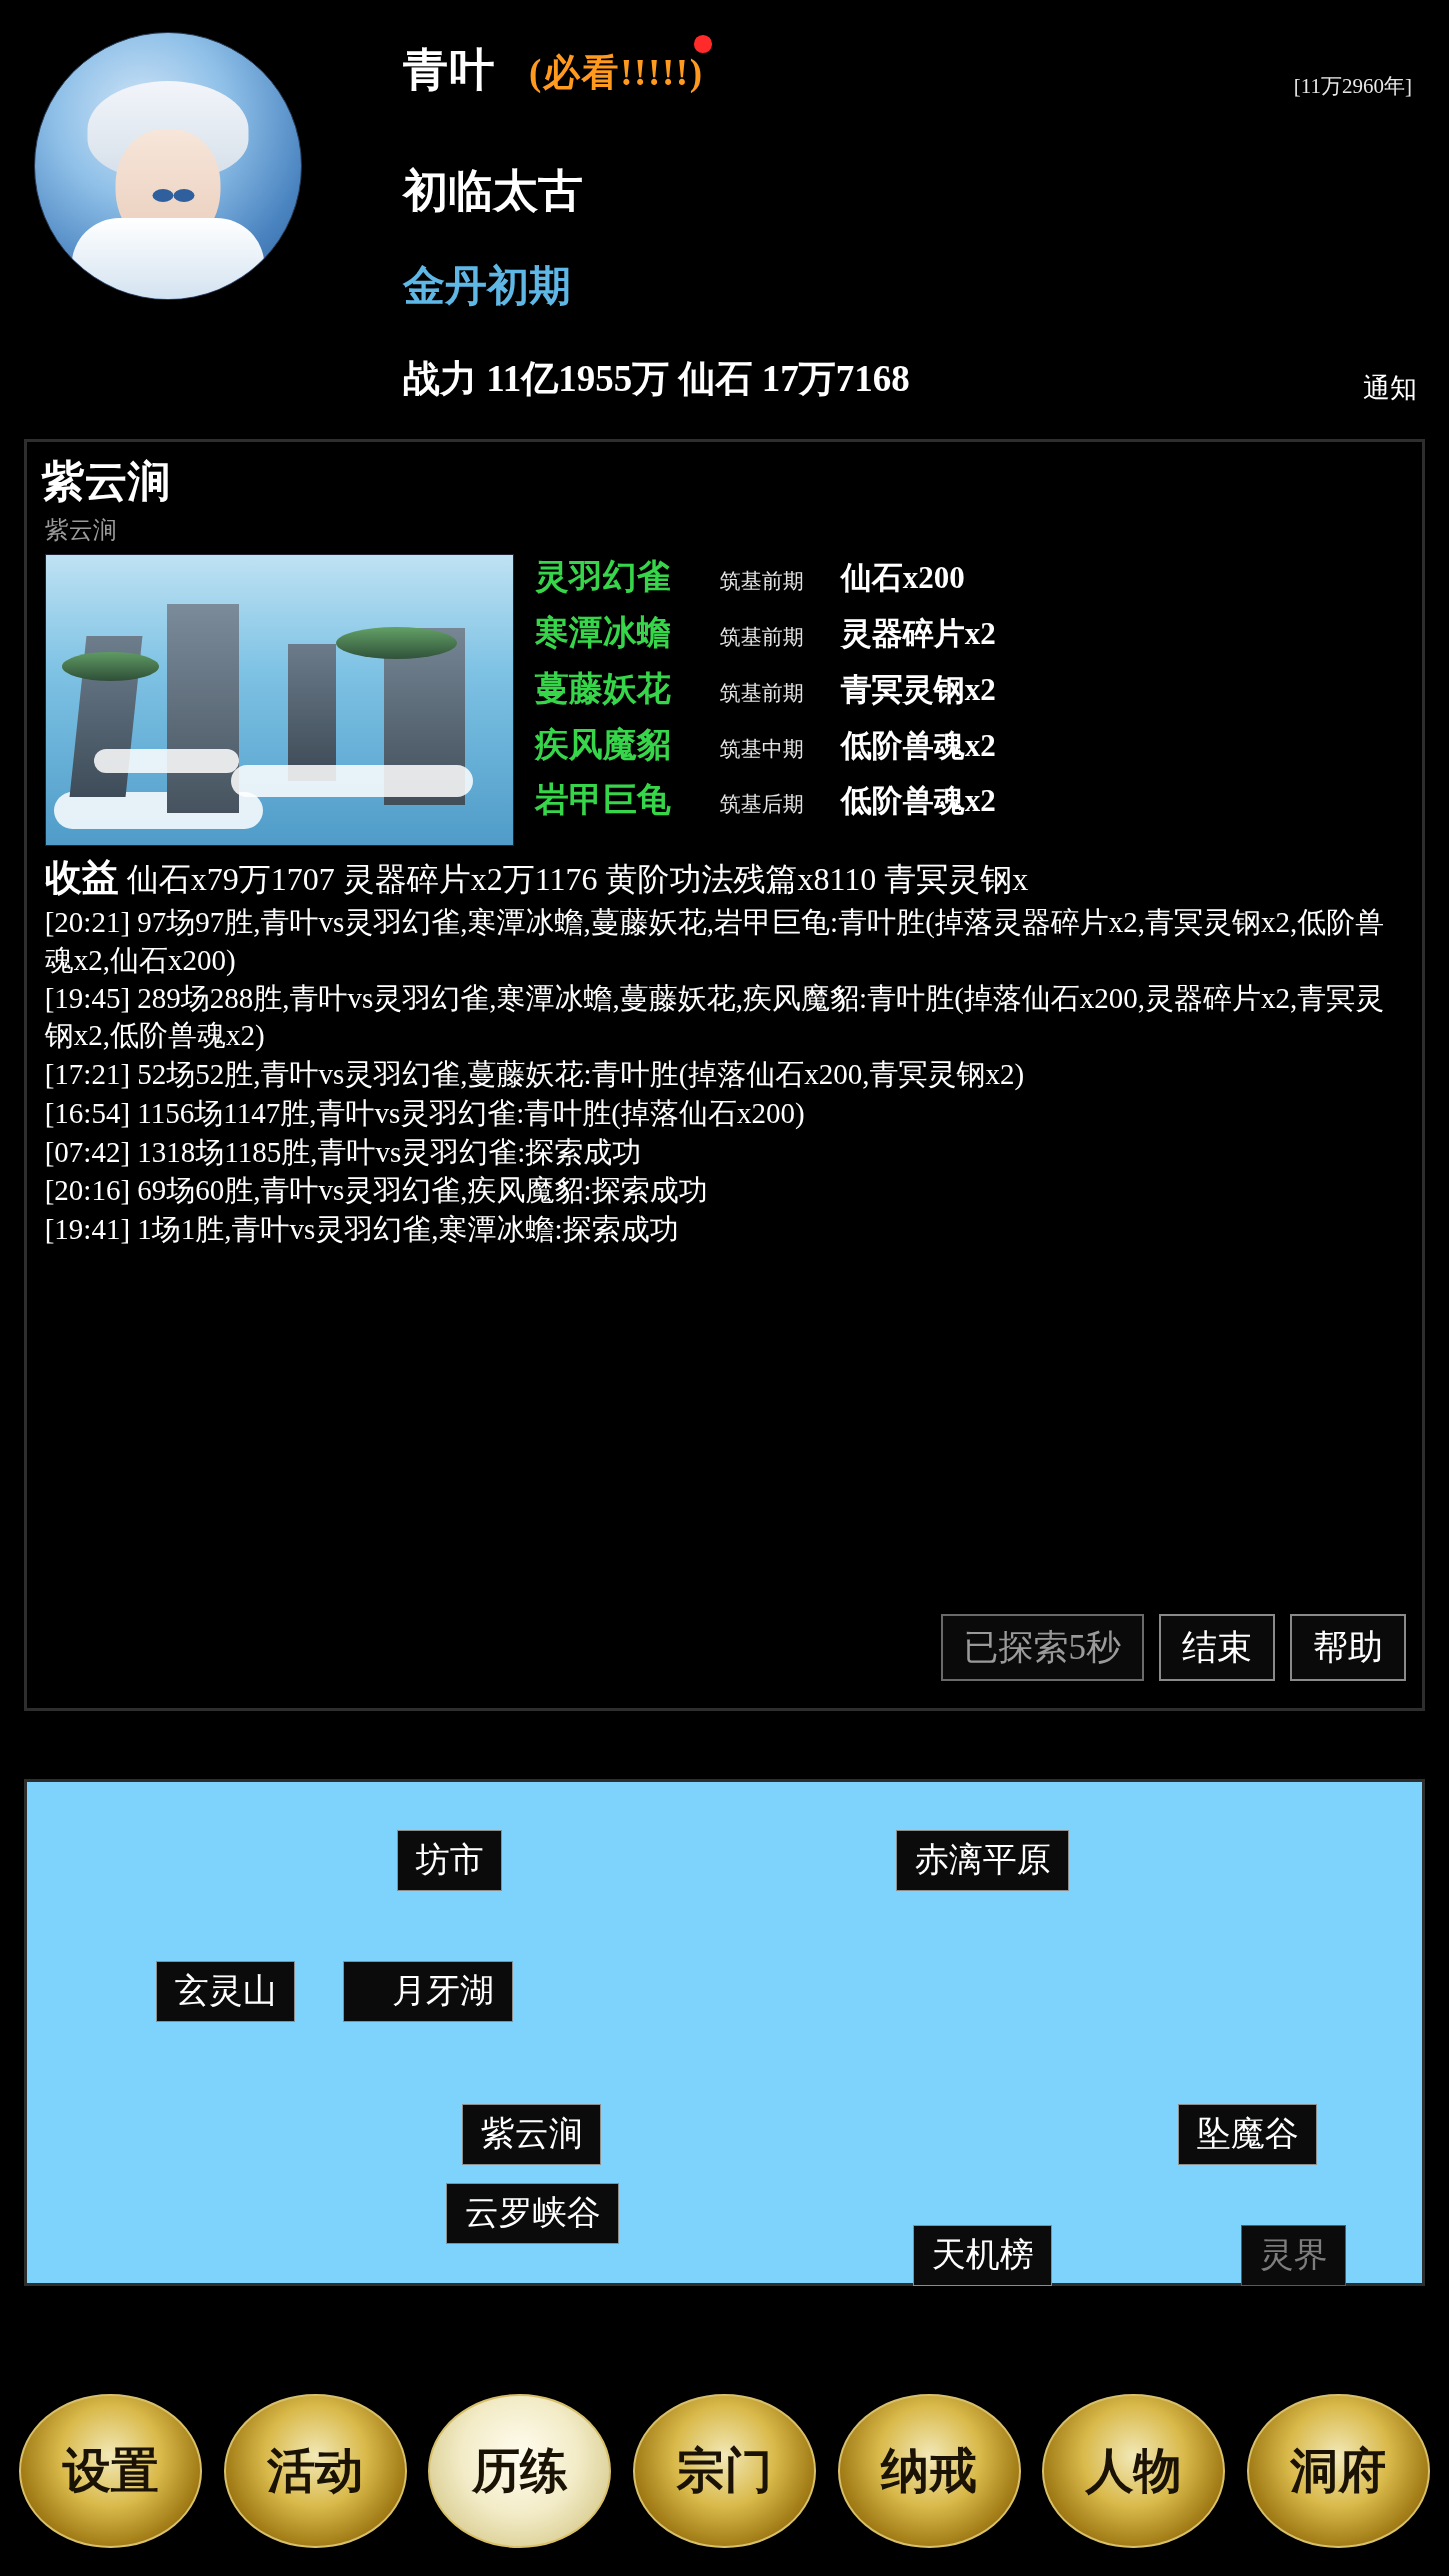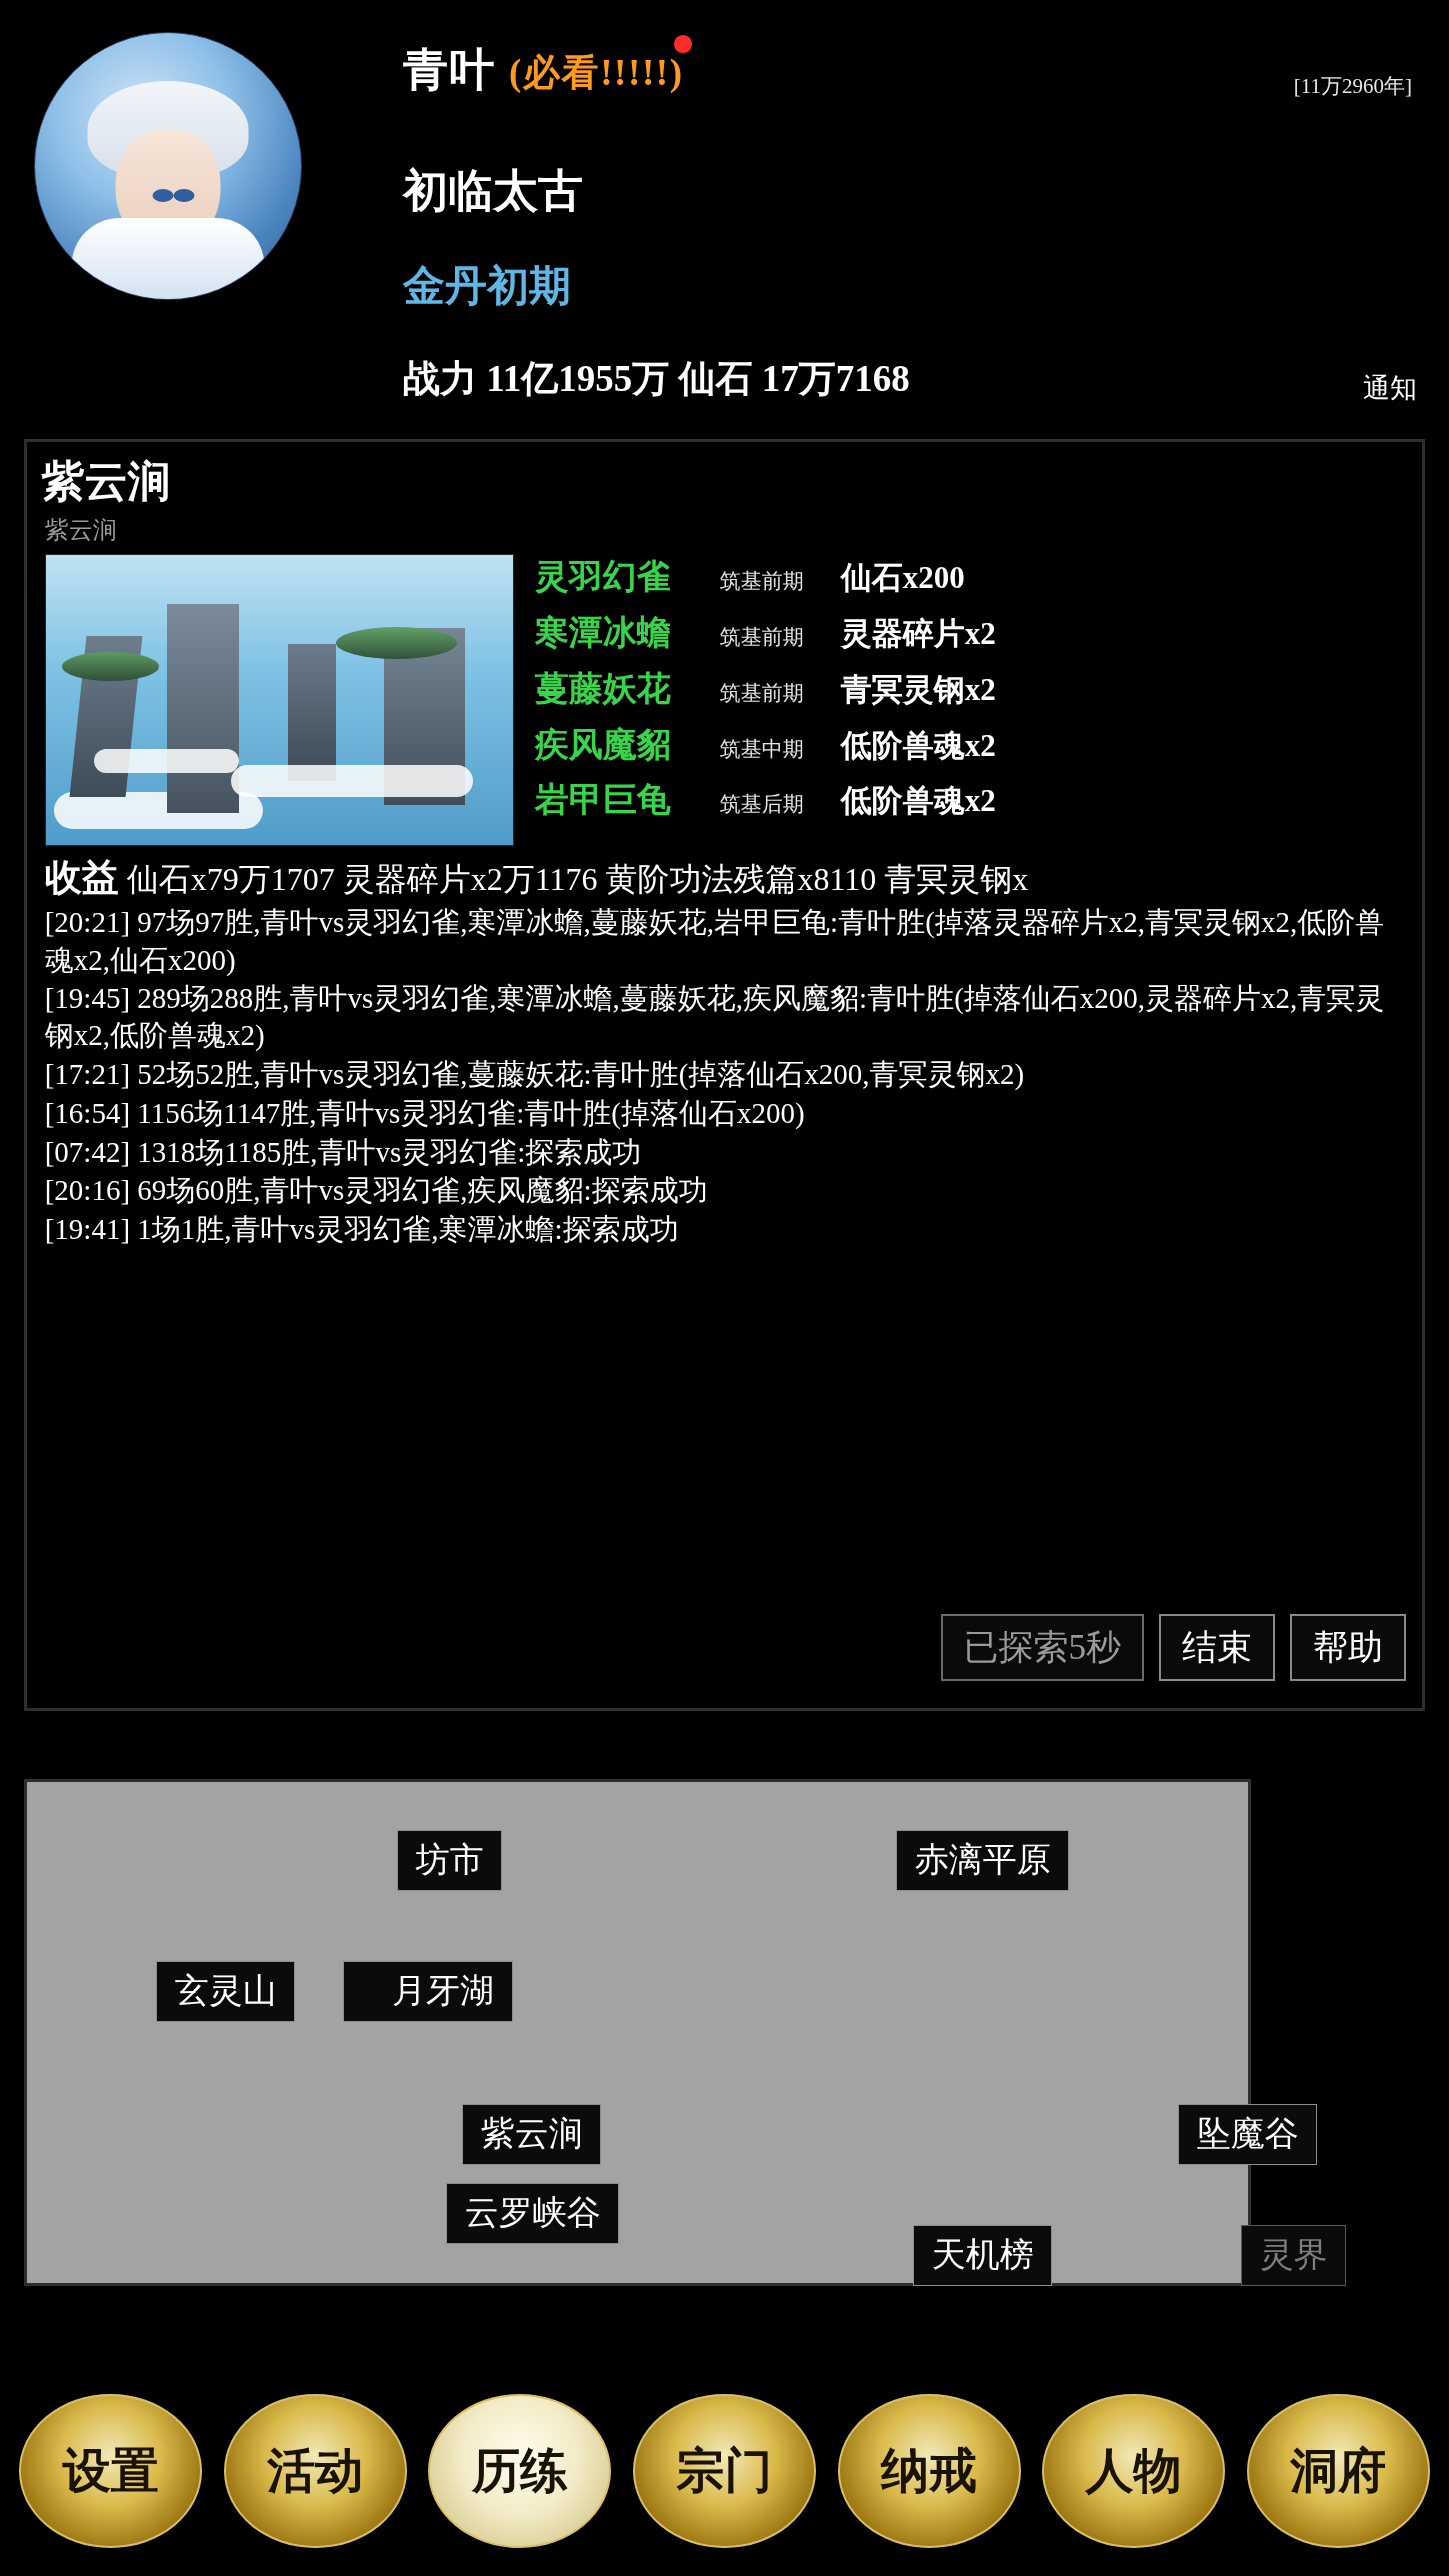--- a/index.html
+++ b/index.html
@@ -40,21 +40,21 @@
   .avatar .body{
     position:absolute;left:50%;bottom:-8px;transform:translateX(-50%);
     width:193px;height:89px;border-radius:48px 48px 0 0;
     background:linear-gradient(180deg,#ffffff 0%,#cfe0ef 100%);
   }
 
   .nameline{
     position:absolute;left:403px;top:40px;
     font-size:45px;font-weight:bold;letter-spacing:1.6px;
   }
-  .nameline .warn{color:#ff9a1f;font-size:37px;}
+  .nameline .warn{color:#ff9a1f;font-size:37px;margin-left:20px;}
   .nameline .dot{
     display:inline-block;width:17.7px;height:17.7px;background:#ff2a2a;border-radius:50%;
     vertical-align:top;margin-left:-9.7px;margin-top:-4.8px;
   }
   .realm-title{position:absolute;left:403px;top:161px;font-size:45px;font-weight:bold;}
   .realm-stage{position:absolute;left:403px;top:258px;font-size:42px;color:#5fb7e6;font-weight:bold;}
   .stats{position:absolute;left:403px;top:354px;font-size:37px;font-weight:bold;white-space:nowrap;}
   .year{position:absolute;right:37px;top:72px;font-size:21px;color:#e8e8e8;}
   .notice{position:absolute;right:32px;top:370px;font-size:27px;}
 
@@ -103,22 +103,22 @@
     position:absolute;right:16px;bottom:27px;display:flex;align-items:center;gap:15px;
   }
   .btn{
     border:2.4px solid #8a8a8a;background:#0a0a0a;color:#fff;
     font-size:35px;padding:8px 21px;font-family:inherit;
   }
   .btn.ghost{color:#9a9a9a;border-color:#6a6a6a;}
 
   
   .map{
-    position:absolute;left:24px;top:1779px;width:1227px;height:507px;
-    border:3.2px solid #2e2e2e;box-sizing:border-box;background:#a3a3a3;
+    position:absolute;left:24px;top:1779px;width:1401px;height:507px;
+    border:3.2px solid #2e2e2e;box-sizing:border-box;background:#7dd3fc;
   }
   .mbtn{
     position:absolute;border:1.6px solid #8d8d8d;background:#0b0b0b;color:#fff;
     font-size:34px;padding:6.4px 17.7px;font-family:inherit;white-space:nowrap;
   }
   .mbtn.dim{color:#7d7d7d;border-color:#5a5a5a;}
 
   
   .nav{
     position:absolute;left:0;bottom:21px;width:1449px;height:161px;

